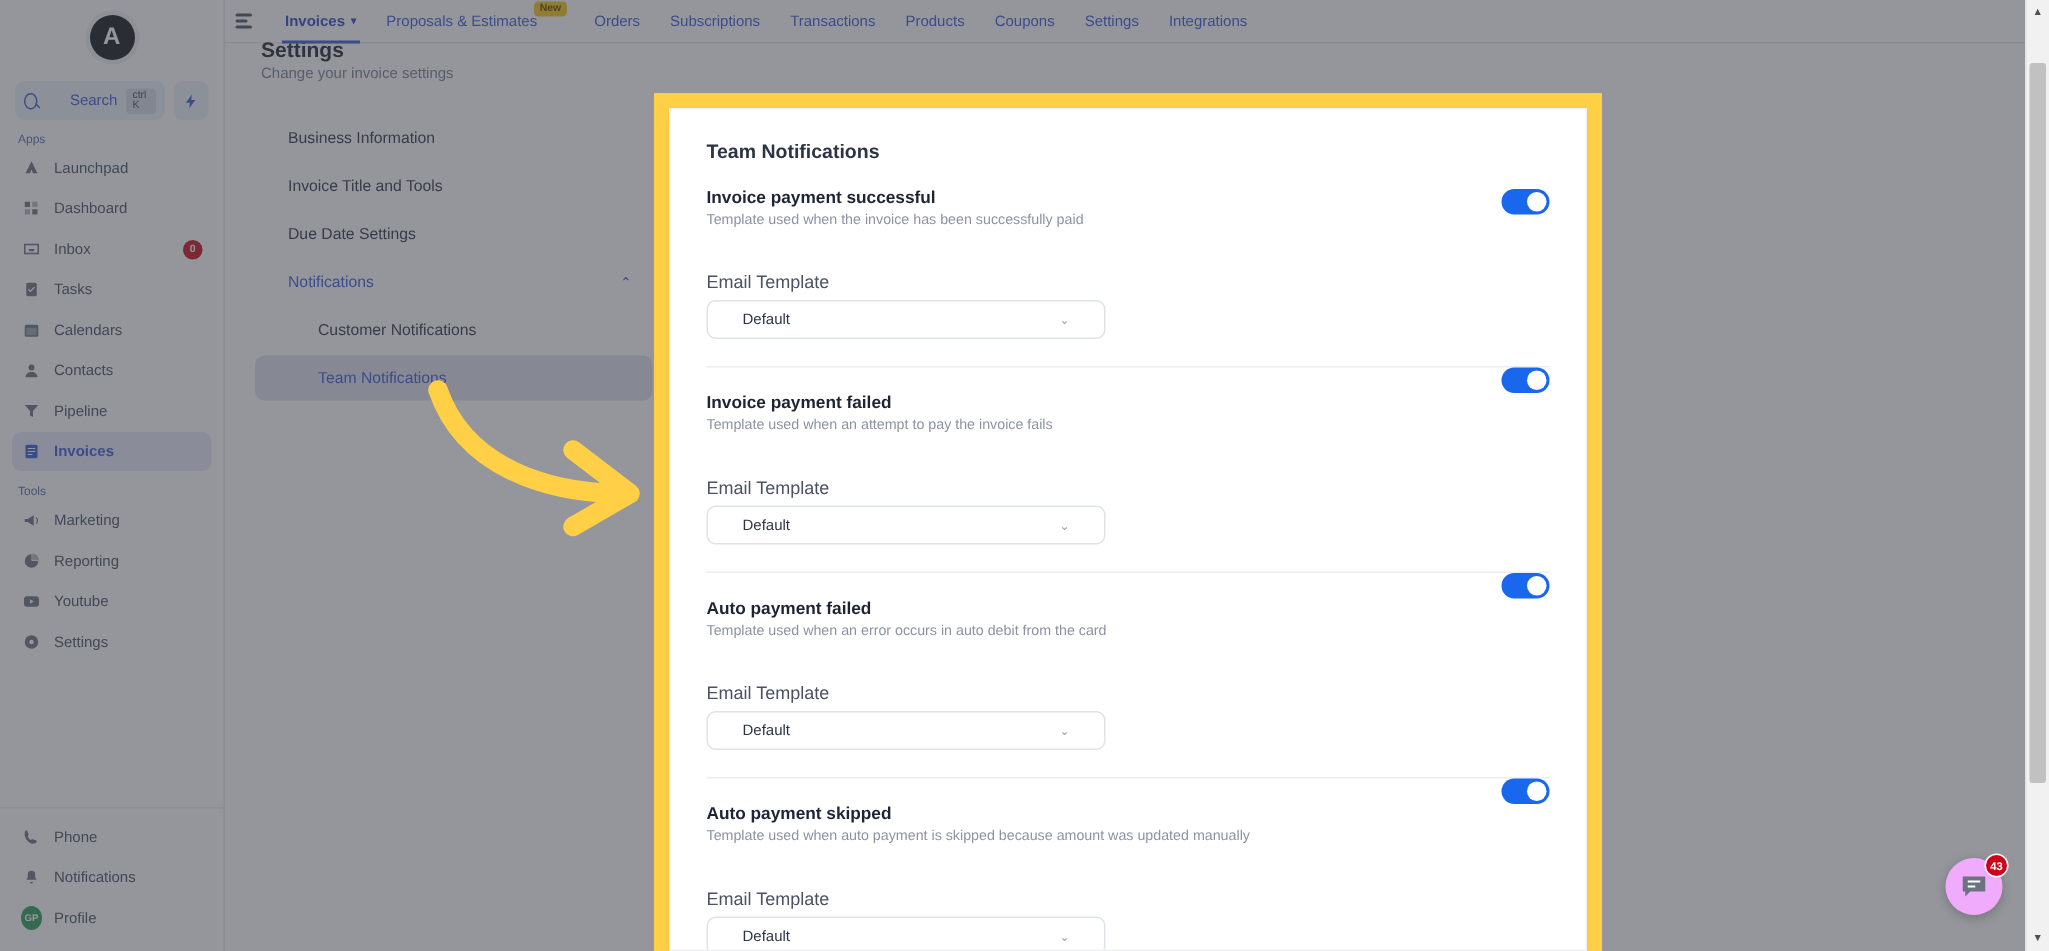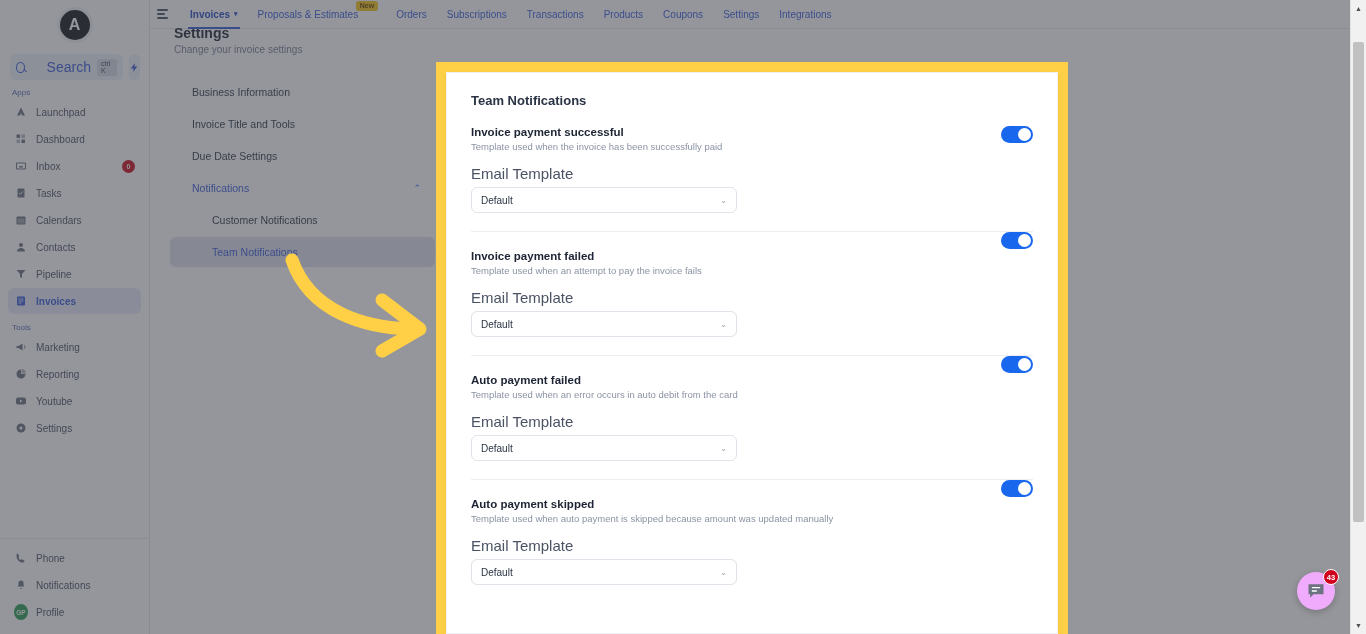--- a/index.html
+++ b/index.html
@@ -46,21 +46,21 @@
   .acct-sub { font-size:8px; color:#8b93a3; }
   .chev { font-size:8px; color:#6b7280; }
 
   .searchrow { display:flex; gap:6px; margin: 8px 10px 0 10px; align-items:center; }
   .search {
     flex:1; height:26px; border-radius:6px; background:#eef1fb;
     display:flex; align-items:center; gap:6px; padding:0 6px;
   }
   .search .mag { width:11px; height:11px; border:1.4px solid #3b5bdb; border-radius:50%; position:relative;}
   .search .mag:after{content:"";position:absolute;width:4px;height:1.4px;background:#3b5bdb;transform:rotate(45deg);right:-3px;bottom:0px;}
-  .search-label { font-size:14px; color:#3b5bdb; flex:1;margin-left:16px; }
+  .search-label { font-size:10px; color:#3b5bdb; flex:1;margin-left:16px; }
   .kbd { font-size:7px; background:#d6dbe8; color:#3f4a60; padding:1.5px 4px; border-radius:3px; }
   .bolt {
     width:26px;height:26px;border-radius:6px;background:#eef1fb;
     display:flex;align-items:center;justify-content:center;color:#3b5bdb;font-size:12px;
   }
 
   .grp-label { font-size:8px; color:#5b6ab0; margin: 8px 0 2px 12px; }
   .navlist { padding: 0 8px; }
   .navitem {
     display:flex; align-items:center; gap:8px;
@@ -154,24 +154,24 @@
     box-shadow: 0 1px 4px rgba(0,0,0,0.06);
     padding: 20px 24px 0 24px;
     overflow:hidden; position:relative;
   }
   .panel-title { font-size:13px; color:#2b3444; font-weight:600; margin-bottom:18px; }
 
   .sec { position:relative; padding-bottom: 18px; }
   .sec + .sec { border-top:1px solid #eceef2; padding-top: 18px; }
   .sec-head { font-size:11.5px; font-weight:700; color:#1d2433; }
   .sec-desc { font-size:9.5px; color:#8b93a3; margin-top:3px; }
-  .field-label { font-size:15px; color:#4a5264; margin-top:13px; margin-bottom:5px; }
+  .field-label { font-size:12px; color:#4a5264; margin-top:29px; margin-bottom:5px; }
   .select {
     width: 266px; height: 26px; border:1px solid #dfe2e8; border-radius:6px;
-    background:#fff; display:flex; align-items:center; padding: 0 9px;
+    background:#fff; display:flex; align-items:center; padding: 0 23px;
     font-size:10px; color:#2b3444; justify-content:space-between;
   }
   .select .sc { color:#9aa1ad; font-size:8px; }
   .toggle {
     position:absolute; right:0; top:0;
     width:32px; height:17px; border-radius:10px; background:#1967ed;
     display:flex; align-items:center; justify-content:flex-end; padding:0 2px;
   }
   .toggle .knob { width:13px; height:13px; border-radius:50%; background:#fff; }
 

